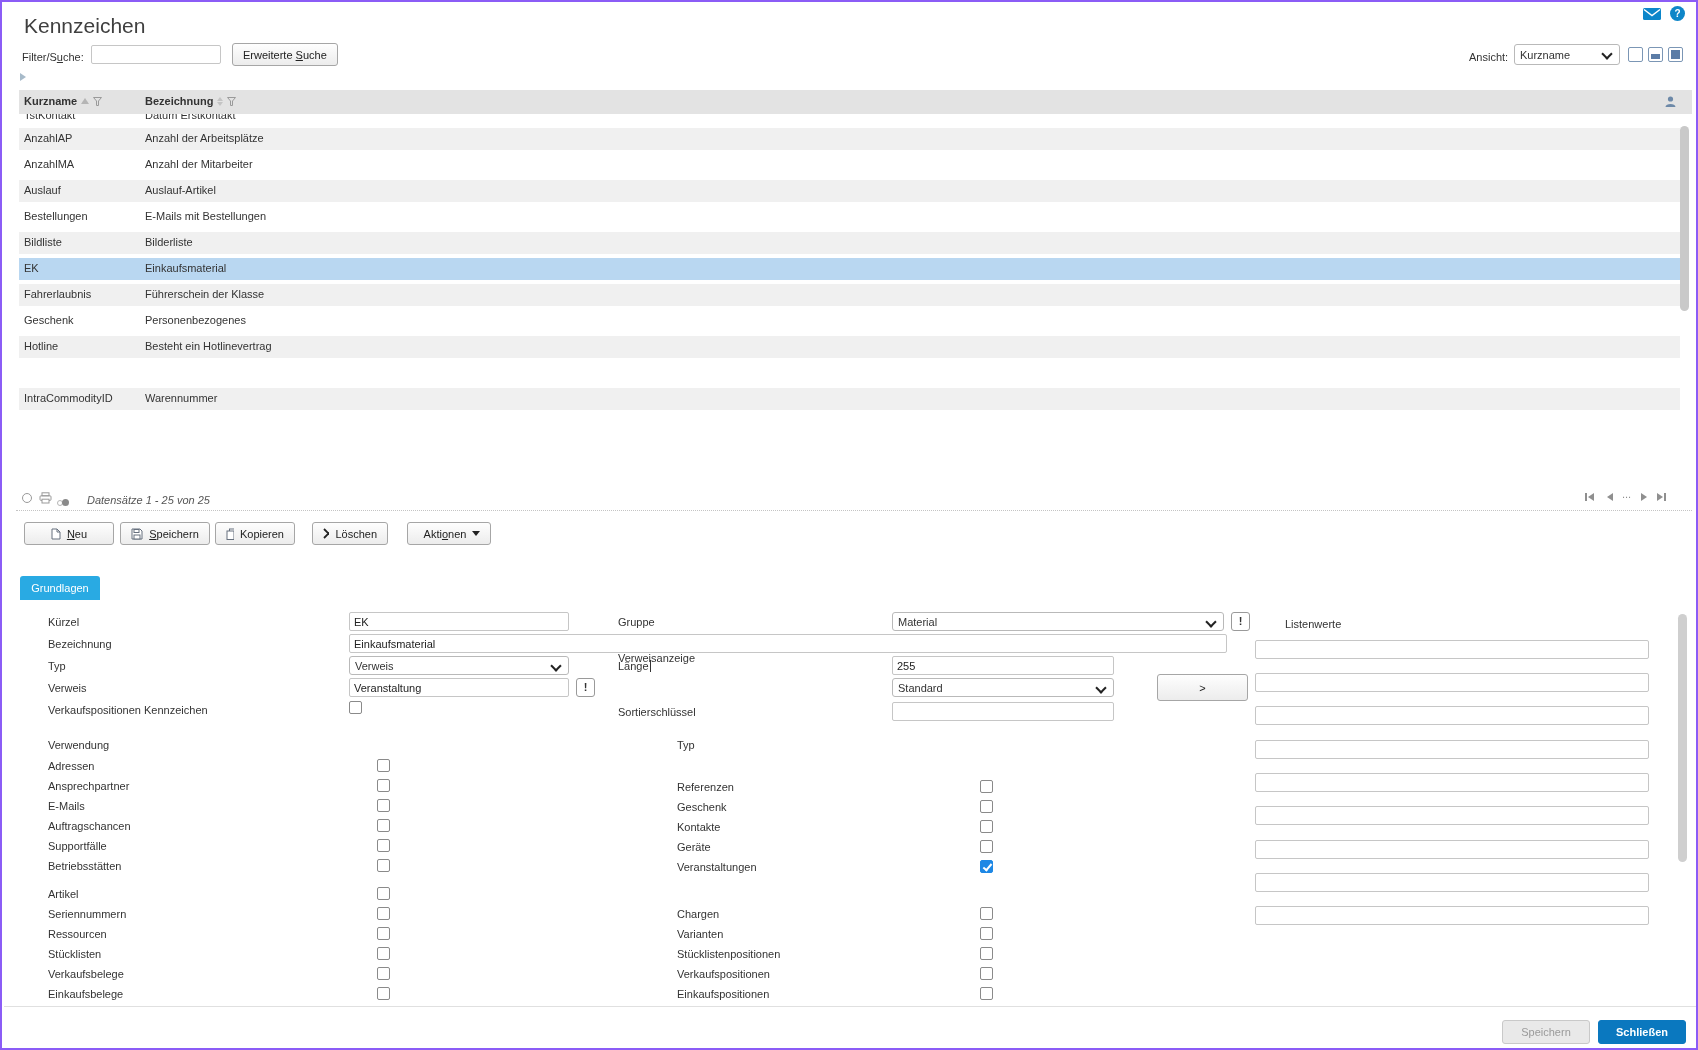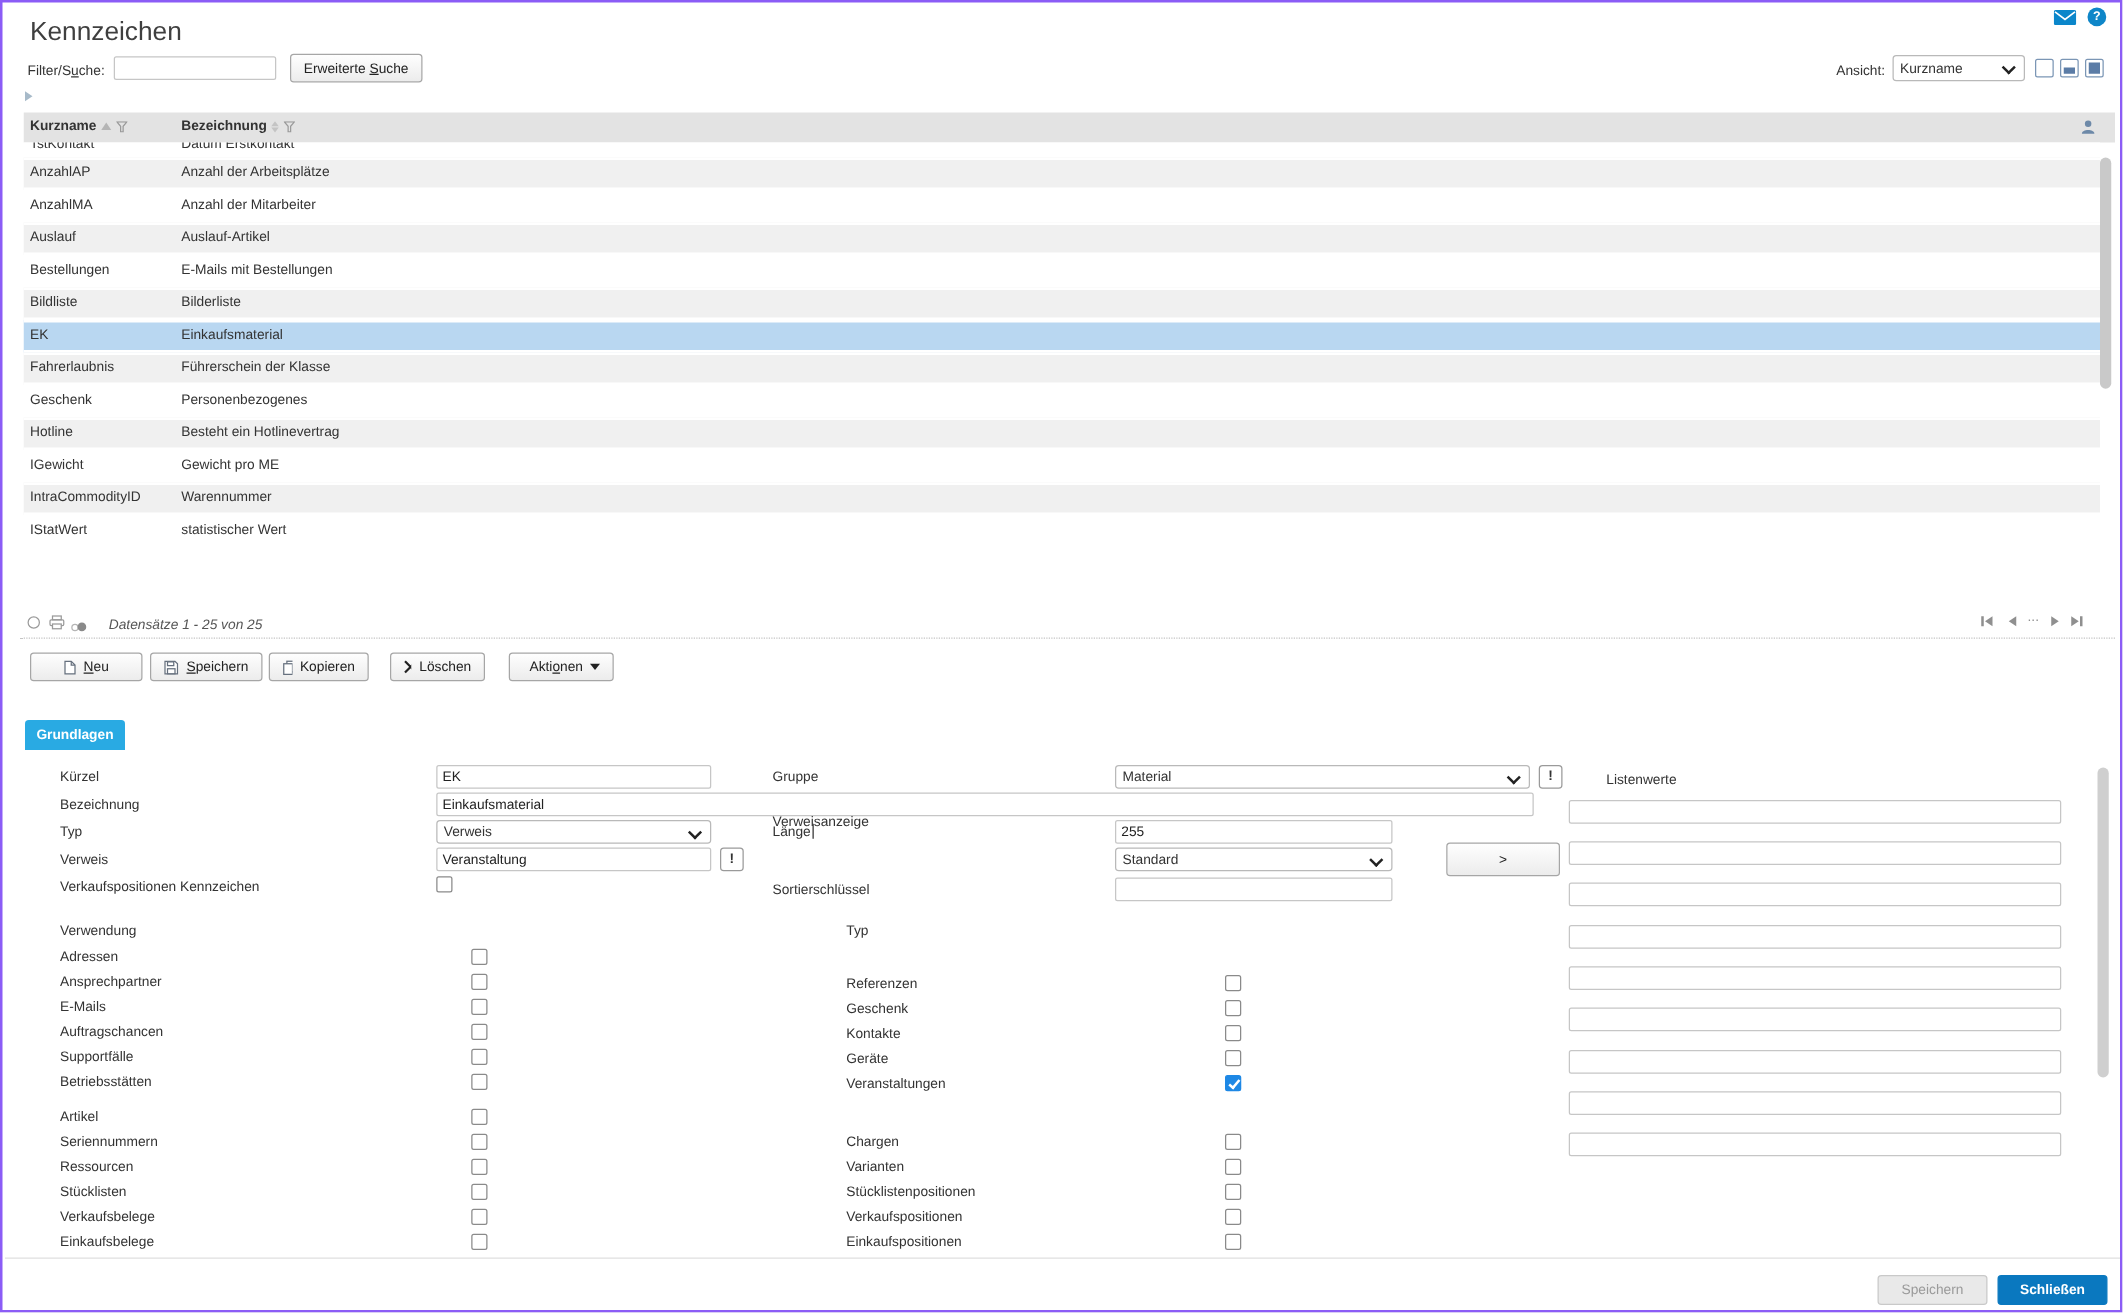--- a/index.html
+++ b/index.html
@@ -42,21 +42,21 @@
   .sort-both .dn{border-top:4px solid #c4c4c4;}
   .tri-l{width:0;height:0;border-top:4px solid transparent;border-bottom:4px solid transparent;border-right:6px solid #8f8f8f;}
   .tri-r{width:0;height:0;border-top:4px solid transparent;border-bottom:4px solid transparent;border-left:6px solid #8f8f8f;}
   .pbar{width:2px;height:8px;background:#8f8f8f;}
   .pg{position:absolute;top:491px;display:flex;align-items:center;gap:1px;cursor:pointer;}
   .vicon{position:absolute;top:45px;width:15px;height:15px;border:1px solid #7b96b5;border-radius:2px;
       background:#fff;box-sizing:border-box;cursor:pointer;}
   .vicon.half::after{content:"";position:absolute;left:2px;right:2px;bottom:2px;height:5px;background:#5b7ca6;}
   .vicon.full::after{content:"";position:absolute;left:2px;right:2px;top:2px;bottom:2px;background:#5b7ca6;}
   .tab{position:absolute;left:18px;top:574px;width:80px;height:24px;background:#29aae3;color:#fff;
-      font-weight:bold;border-radius:3px 3px 0 0;display:flex;align-items:center;justify-content:center;cursor:pointer;}
+      font-weight:normal;border-radius:3px 3px 0 0;display:flex;align-items:center;justify-content:center;cursor:pointer;}
   .thumb{position:absolute;width:9px;border-radius:5px;background:#c9c9c9;}
   .dotline{position:absolute;left:14px;width:1676px;border-top:1px dotted #c4c4c4;}
   .hline{position:absolute;left:2px;width:1692px;border-top:1px solid #e0e0e0;}
   .caret{width:0;height:0;border-left:4px solid transparent;border-right:4px solid transparent;border-top:5px solid #222;}
   .ibeam{display:inline-block;width:1px;height:12px;background:#333;vertical-align:-2px;margin-left:1px;}
   .footbtn{position:absolute;top:1018px;width:88px;height:24px;border-radius:3px;display:flex;
       align-items:center;justify-content:center;box-sizing:border-box;cursor:pointer;}
   .footbtn.disabled{background:#e9e9e9;border:1px solid #c9c9c9;color:#9a9a9a;cursor:default;}
   .footbtn.primary{background:#0a78bf;border:1px solid #0a78bf;color:#fff;font-weight:bold;}
   .help{position:absolute;left:1668px;top:4px;width:15px;height:15px;border-radius:50%;background:#0e86c8;
@@ -151,31 +151,23 @@
       <span class="c2">Führerschein der Klasse</span>
     </div>
   <div class="trow w" style="top:306px">
       <span class="c1">Geschenk</span>
       <span class="c2">Personenbezogenes</span>
     </div>
   <div class="trow g" style="top:332px">
       <span class="c1">Hotline</span>
       <span class="c2">Besteht ein Hotlinevertrag</span>
     </div>
-  <div class="trow w" style="top:358px">
-      <span class="c1">IGewicht</span>
-      <span class="c2">Gewicht pro ME</span>
-    </div>
   <div class="trow g" style="top:384px">
       <span class="c1">IntraCommodityID</span>
       <span class="c2">Warennummer</span>
-    </div>
-  <div class="trow w" style="top:410px">
-      <span class="c1">IStatWert</span>
-      <span class="c2">statistischer Wert</span>
     </div>
 
   <div class="thumb" style="left:1678px;top:124px;height:185px"></div>
 
   <span class="dot abs" style="left:20px;top:491px;width:10px;height:10px;border:1.5px solid #9a9a9a"></span>
   <svg class="abs" style="left:37px;top:490px" width="13" height="12">
     <rect x="3" y="0.8" width="7" height="3" fill="none" stroke="#9a9a9a"></rect>
     <rect x="1" y="3.8" width="11" height="4.6" rx="1" fill="none" stroke="#9a9a9a"></rect>
     <rect x="3" y="7.2" width="7" height="3.8" fill="#fff" stroke="#9a9a9a"></rect>
   </svg>

